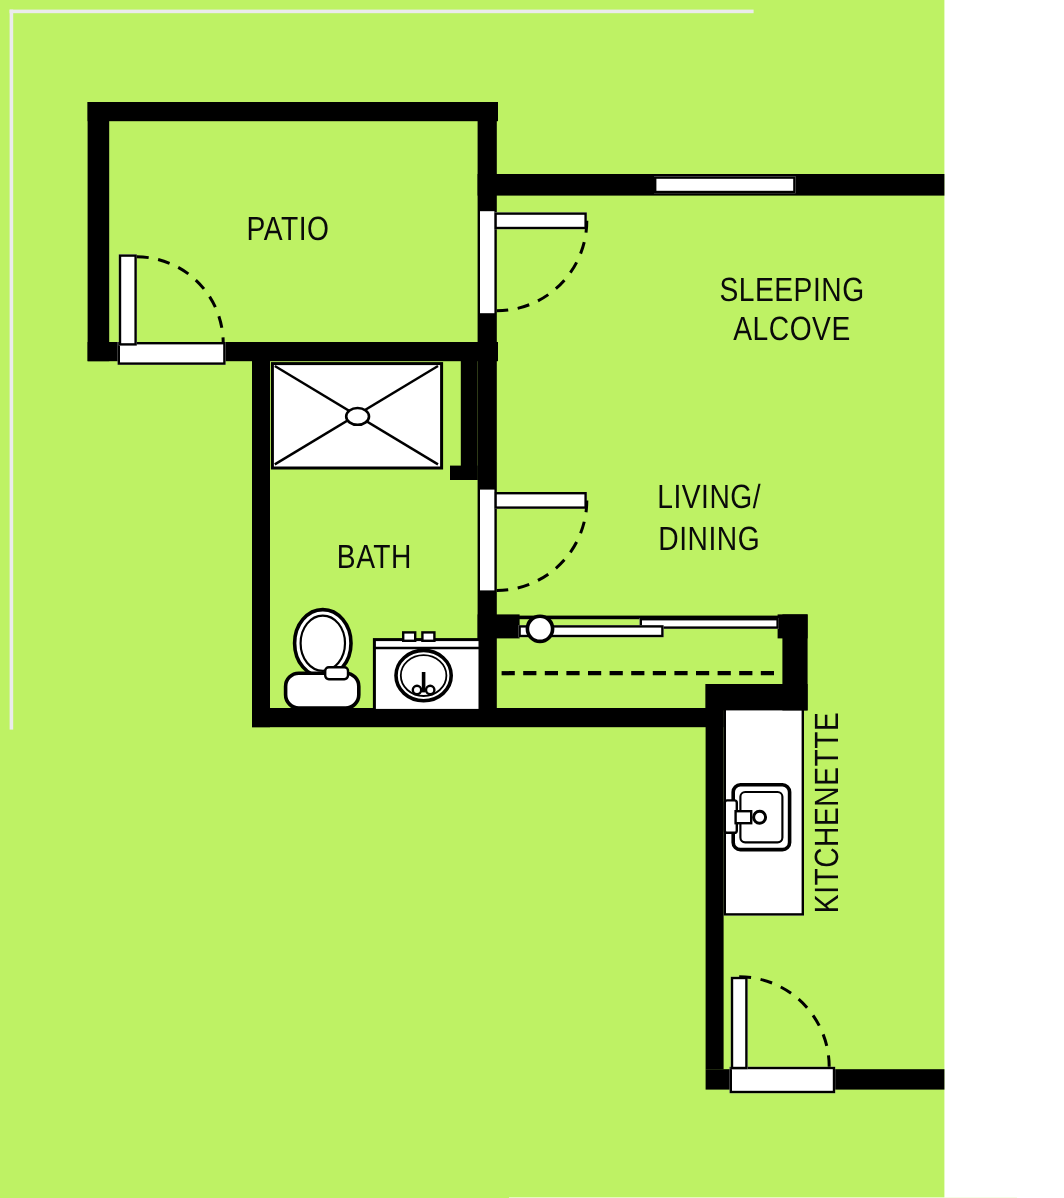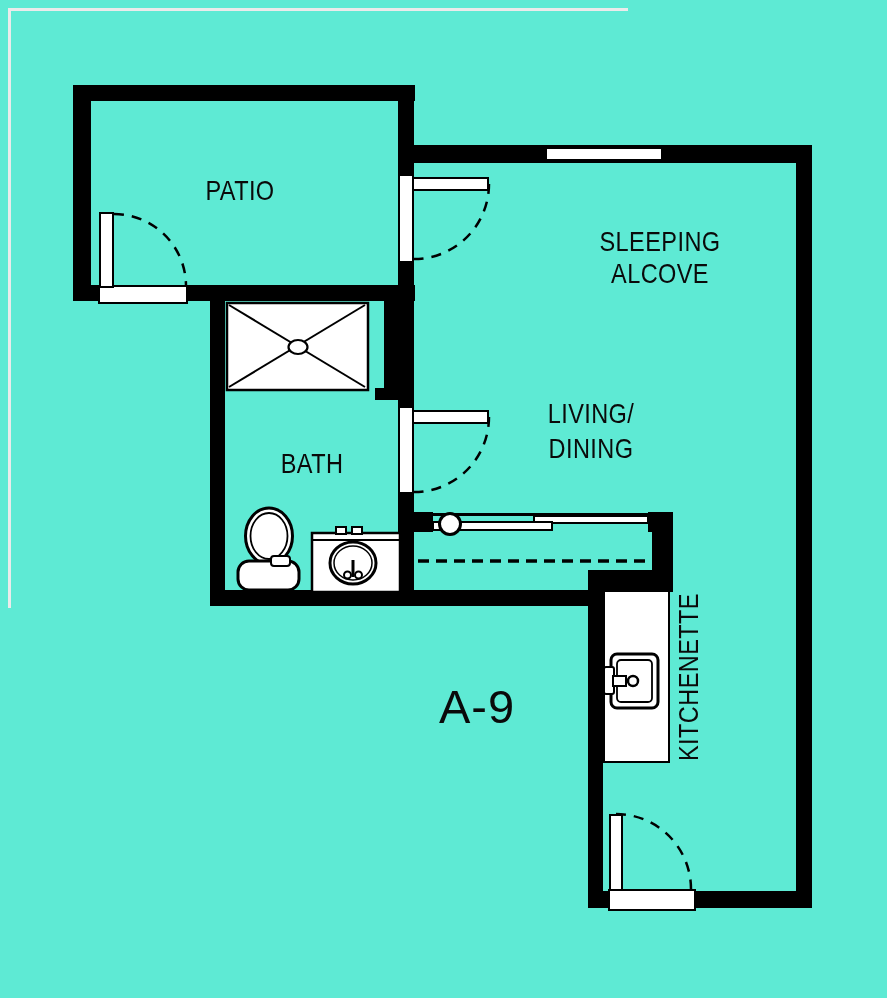--- a/index.html
+++ b/index.html
@@ -1,16 +1,16 @@
 <!DOCTYPE html>
 <html><head>
 <meta charset="utf-8">
 <style>
   html,body{margin:0;padding:0;background:#fff;}
-  #stage{position:relative;width:887px;height:998px;background:#5eead4;overflow:hidden;
+  #stage{position:relative;width:787px;height:998px;background:#bef264;overflow:hidden;
          font-family:"Liberation Sans", sans-serif;}
   .wall{position:absolute;background:#000;}
   .artifact{position:absolute;background:#ebebeb;}
   .opening{position:absolute;background:#fff;}
   .thresh{position:absolute;background:#fff;border:2px solid #000;box-sizing:border-box;}
   .leaf{position:absolute;background:#fff;border:2px solid #000;box-sizing:border-box;}
   .panel{position:absolute;background:#fff;border:2px solid #000;box-sizing:border-box;}
   .counter{position:absolute;background:#fff;border:2.5px solid #000;box-sizing:border-box;}
   .track{position:absolute;background:#000;}
   .label{position:absolute;font-size:28px;color:#0a0a0a;letter-spacing:.5px;white-space:nowrap;
@@ -119,15 +119,14 @@
 
   <div class="label" style="left:591px;top:431px;line-height:35px;">
     <span class="ln">LIVING/</span>
     <span class="ln">DINING</span>
   </div>
 
   <div class="label" style="left:312px;top:464px;">BATH</div>
 
   <div class="label-rot" style="left:689px;top:677px;">KITCHENETTE</div>
 
-  <div class="title" style="left:477px;top:706px;">A-9</div>
 
 </div>
 
 </body></html>

